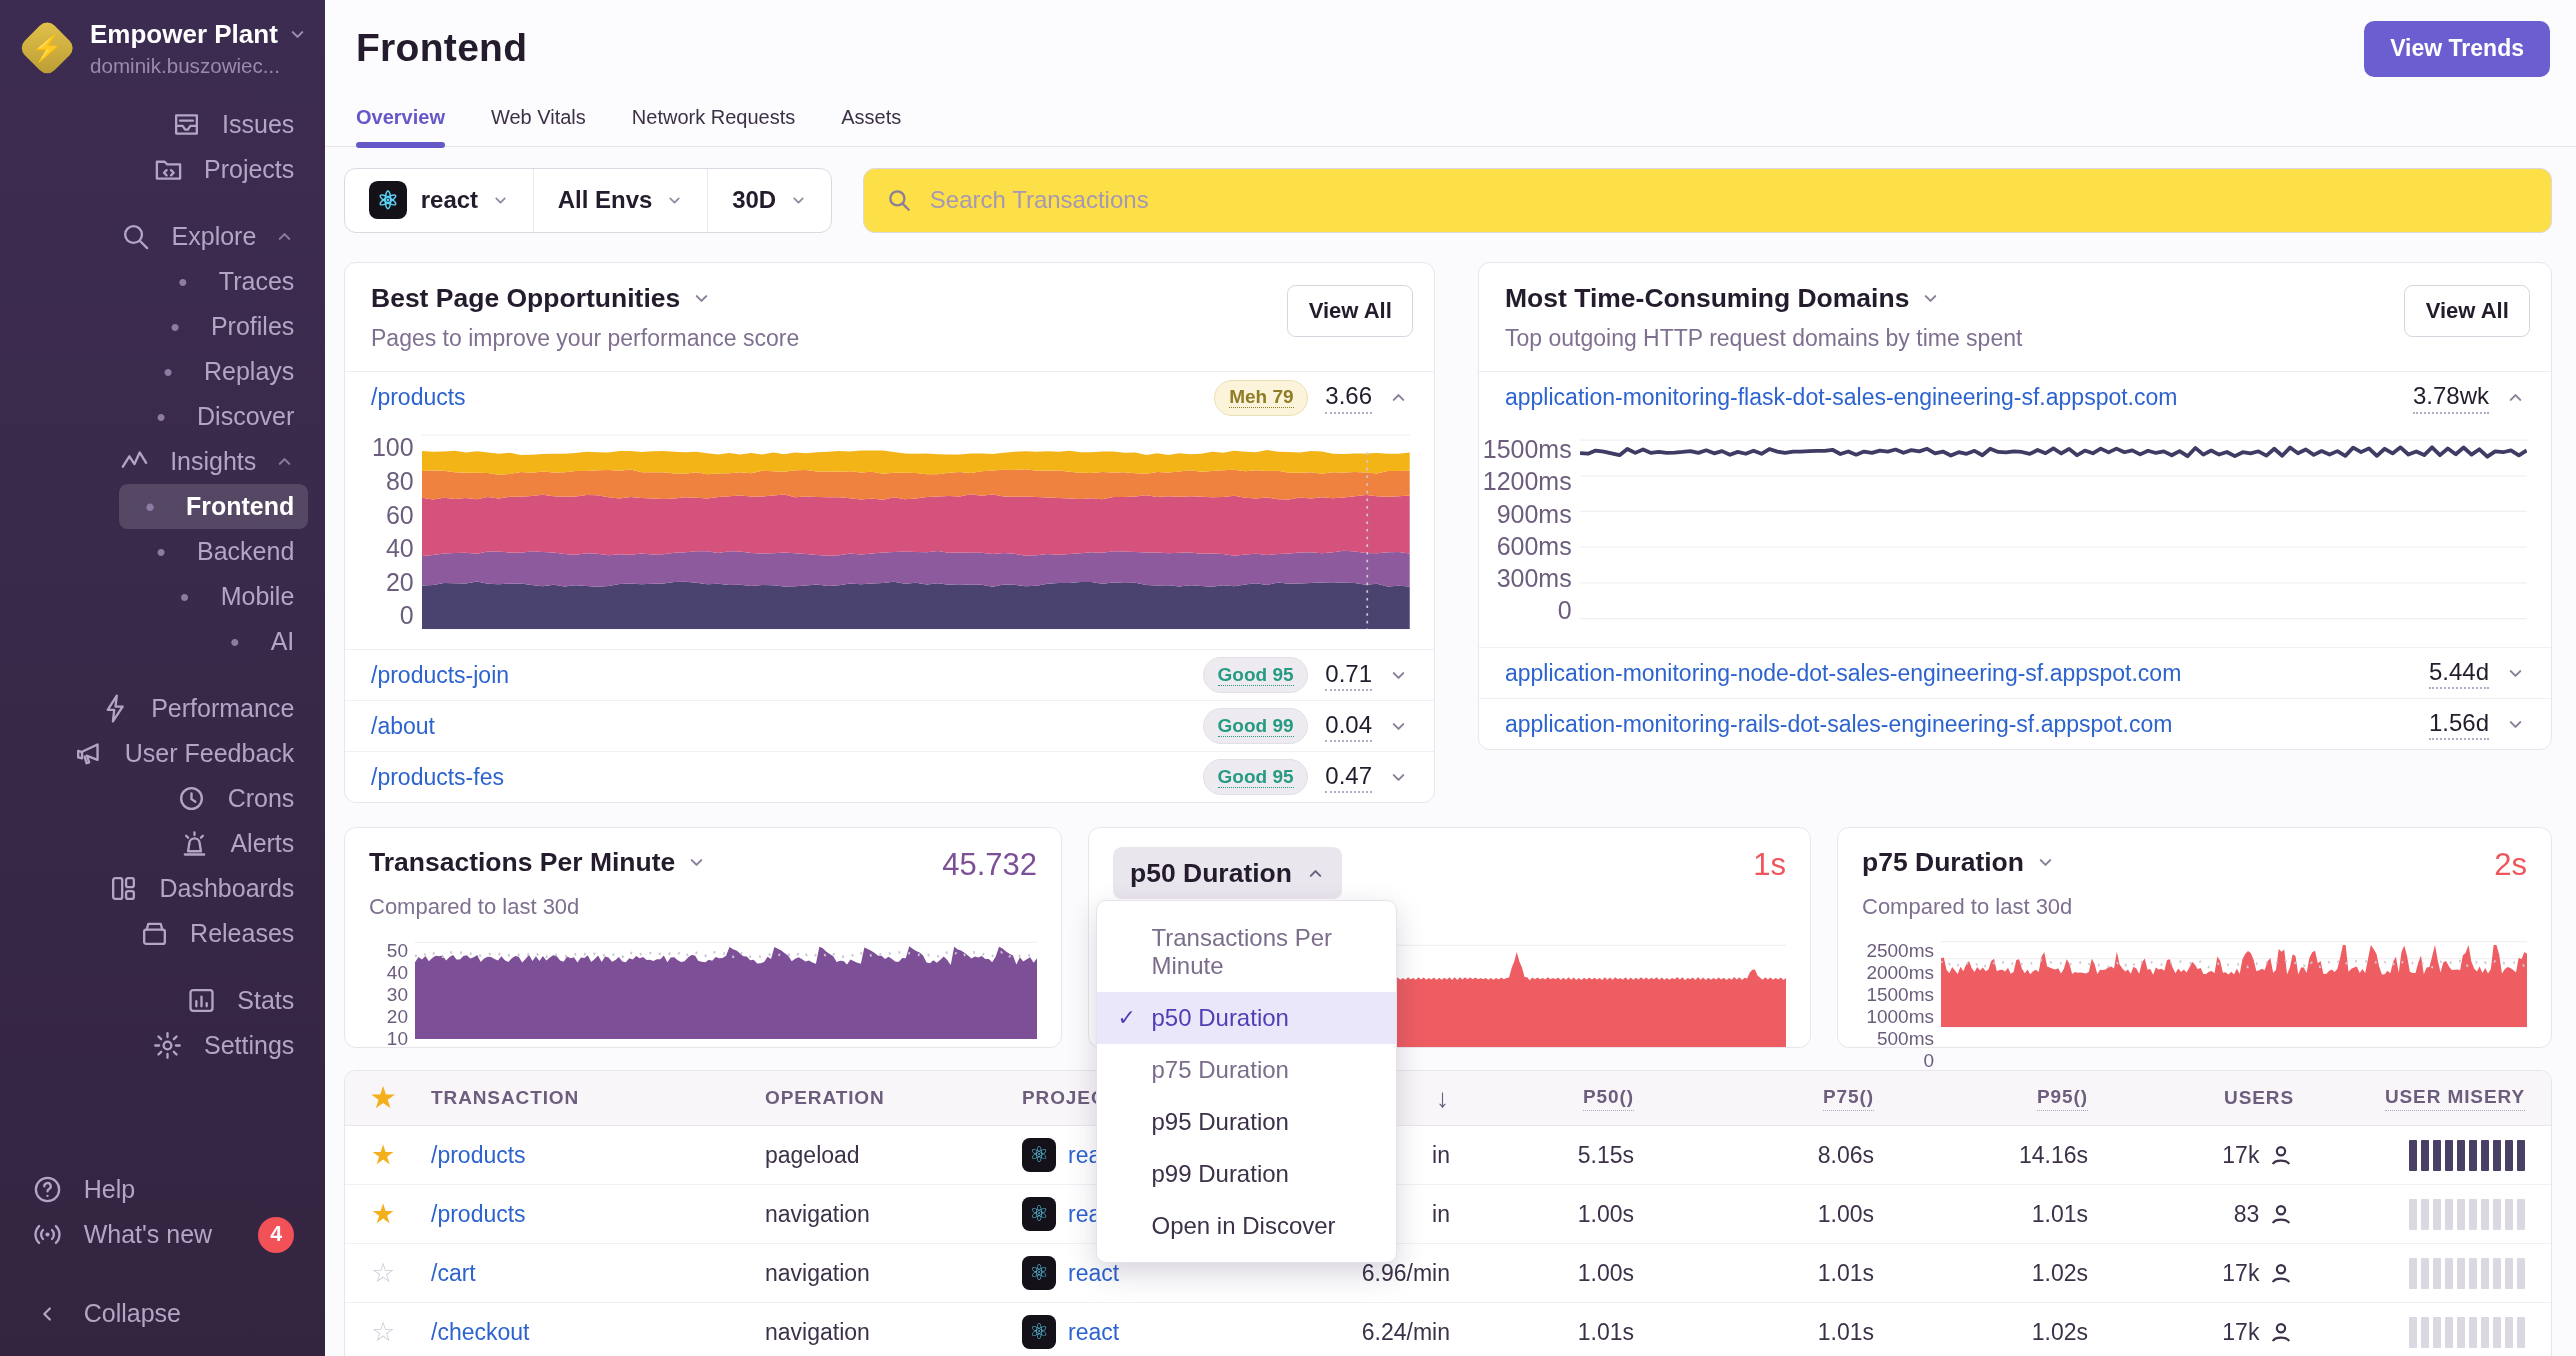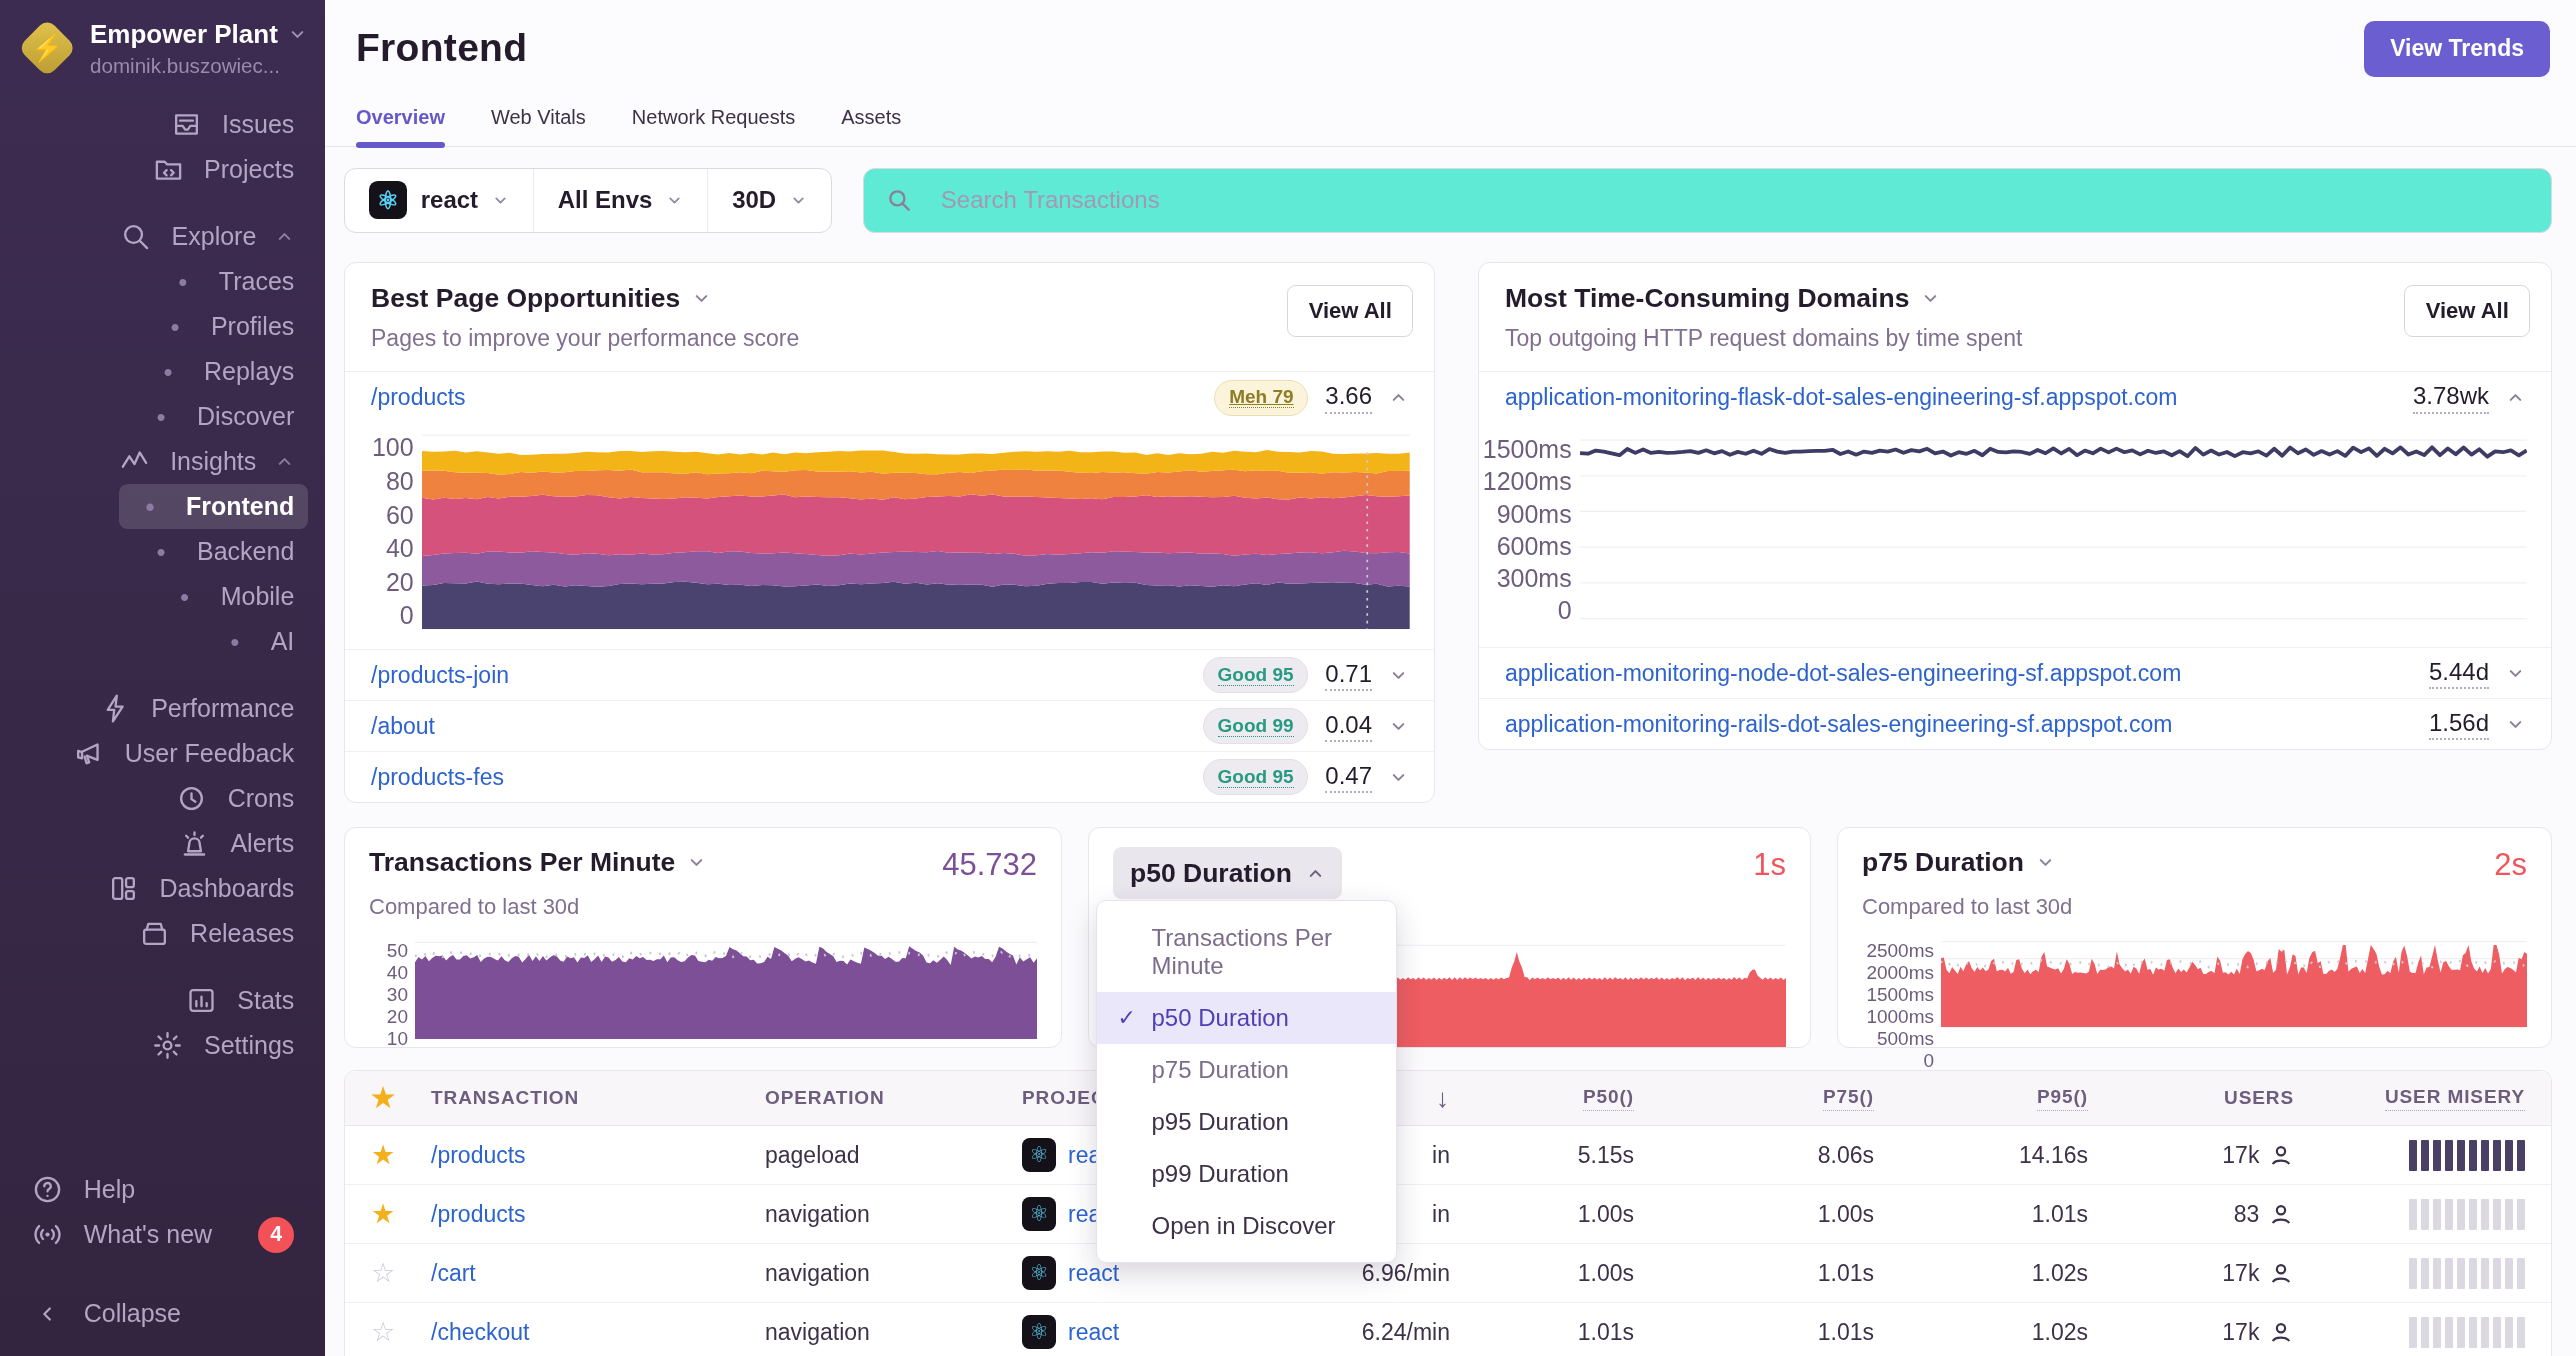--- a/index.html
+++ b/index.html
@@ -35,36 +35,36 @@
   .tab.active::after { content:""; position:absolute; left:0; right:0; bottom:-1.7px; height:6px; border-radius:3.4px; background:#6558c9; }
   .view-trends { position:absolute; top:20.6px; right:26px; background:#6a5ed1; color:#fff; border:none; border-radius:10.3px; font-family:inherit; font-size:23px; font-weight:700; padding:14.6px 26px; cursor:pointer; }
 
   .content { padding:0 24px 0 19px; }
   .toolbar { display:flex; gap:31px; margin:20.6px 0 0; }
   .segmented { display:flex; align-items:stretch; background:#fff; border:1.7px solid #ddd7e1; border-radius:12px; height:65px; overflow:hidden; }
   .seg { display:flex; align-items:center; gap:13.7px; padding:0 24px; font-size:24px; font-weight:700; color:#241c2c; border-left:1.7px solid #ece8ef; cursor:pointer; }
   .seg:first-child { border-left:none; }
   .react-chip { width:38px; height:38px; border-radius:8.6px; background:#141218; color:#5bd1f5; font-size:25px; display:flex; align-items:center; justify-content:center; }
   .chev { color:#958aa3; display:flex; }
-  .searchbox { flex:1; display:flex; align-items:center; gap:29px; background:#5eead4; border:1.7px solid #ddd7e1; border-radius:12px; height:65px; padding:0 22px; cursor:text; }
+  .searchbox { flex:1; display:flex; align-items:center; gap:18px; background:#fde047; border:1.7px solid #ddd7e1; border-radius:12px; height:65px; padding:0 22px; cursor:text; }
   .searchbox input { border:none; outline:none; flex:1; font-family:inherit; font-size:24px; color:#3c3147; background:transparent; }
   .searchbox input::placeholder { color:#a498b4; }
 
   .row1 { display:grid; grid-template-columns:1091px 1fr; gap:43px; margin-top:29px; align-items:start; }
   .panel { background:#fff; border:1.7px solid #e9e5ed; border-radius:12px; }
   .panel-head { position:relative; padding:20.6px 26px 19px; border-bottom:1.7px solid #efecf2; }
   .panel-title { font-size:26.5px; font-weight:700; color:#241c2c; display:flex; align-items:center; gap:12px; }
   .panel-sub { margin-top:11px; font-size:23px; color:#7f7090; }
   .view-all { position:absolute; right:20.6px; top:22px; background:#fff; border:1.7px solid #d9d3de; border-radius:8.6px; padding:12px 20.6px; font-family:inherit; font-size:22px; font-weight:700; color:#241c2c; cursor:pointer; }
   .list-row { display:flex; align-items:center; padding:0 26px; height:51px; border-top:1.7px solid #f2eff4; }
   .list-row.first { border-top:none; }
   .link { color:#2c63cf; font-size:23px; text-decoration:none; cursor:pointer; }
   .row-right { margin-left:auto; display:flex; align-items:center; gap:17px; }
   .badge { font-size:19px; font-weight:600; padding:5.1px 13.7px 6.9px; border-radius:856px; }
-  .badge.meh { background:#fcf4da; color:#8f7c26; border:0.9px solid #eadfb4;text-decoration:underline; }
+  .badge.meh { background:#fcf4da; color:#8f7c26; border:0.9px solid #eadfb4; }
   .badge.good { background:#edebf0; color:#269a83; border:0.9px solid #e2dfe6; }
   .badge span { border-bottom:1.7px dotted currentColor; }
   .rv { font-size:24px; color:#241c2c; border-bottom:2.6px dotted #b5abc2; padding-bottom:1.7px; }
   .chart-block { display:flex; gap:8.6px; padding:6.9px 24px 15.4px 13.7px; }
   .yaxis { flex:none; display:flex; flex-direction:column; justify-content:space-between; align-items:flex-end; font-size:25px; color:#6d5d7d; }
   .yaxis.w64 { width:55px; height:197px; margin-top:3.4px; }
   .yaxis.w92 { width:79px; height:190px; margin-top:5.1px; }
   .csvg { flex:1; }
 
   .row2 { display:grid; grid-template-columns:718px 723px 1fr; gap:26px; margin-top:24px; align-items:start; }

